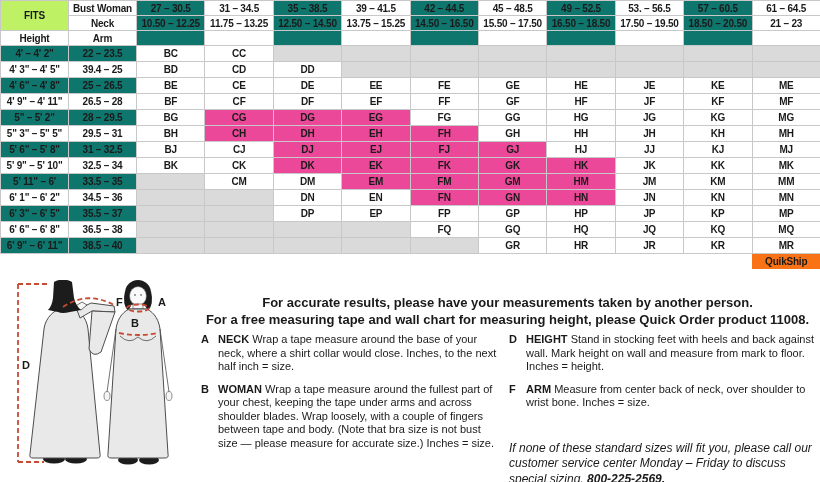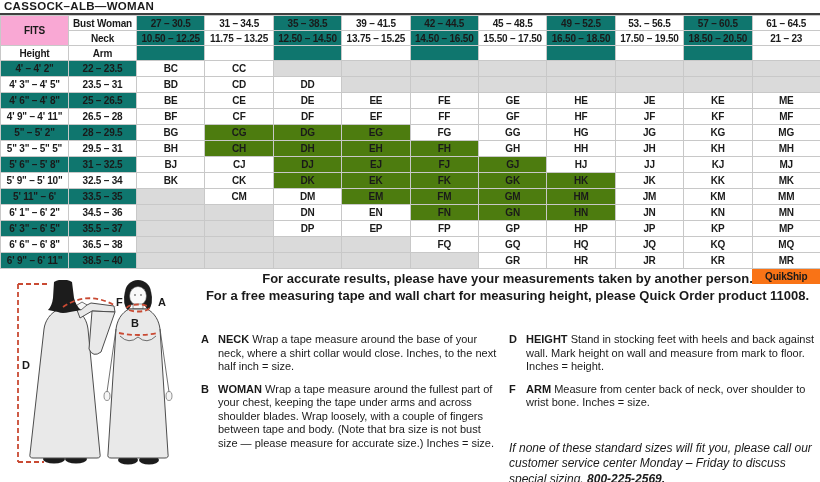--- a/index.html
+++ b/index.html
@@ -5,48 +5,47 @@
   html,body{margin:0;padding:0;background:#fff;}
   .page{position:relative;width:820px;height:482px;background:#fff;overflow:hidden;
         font-family:"Liberation Sans",sans-serif;color:#1a1a1a;}
   .title{height:13px;line-height:13px;font-size:11.5px;font-weight:bold;letter-spacing:.3px;
          padding-left:4px;border-bottom:2px solid #3f3f3f;}
   table.chart{border-collapse:collapse;table-layout:fixed;width:820px;}
   table.chart td{padding:0;height:14px;font-size:10px;font-weight:bold;text-align:center;
       white-space:nowrap;overflow:hidden;border:1px solid #c8c8c8;letter-spacing:-0.2px;}
   tr.body-r td{height:15px;}
   td.beige{background:#0f766e;}
-  td.hl{background:#4d7c0f;}
+  td.hl{background:#ec4899;}
   td.gray{background:#dadada;}
-  td.fits{background:#f9a8d4;}
+  td.fits{background:#bef264;}
   td.rlab{text-align:right;padding-right:5px;}
   td.hval{text-align:left;padding-left:5px;}
   tr.qs-row td{border:none;height:15px;}
   td.qs-cell{background:#f97316;}
-  .intro{position:absolute;left:195px;top:271px;width:625px;text-align:center;
+  .intro{position:absolute;left:195px;top:295px;width:625px;text-align:center;
          font-size:13px;line-height:16.5px;font-weight:bold;}
   .defcol{position:absolute;font-size:11px;line-height:13.5px;}
   .col-a{left:201px;top:333px;width:300px;}
   .col-b{left:509px;top:333px;width:308px;}
   .def{display:flex;margin-bottom:9px;}
   .def-letter{width:17px;flex:none;font-weight:bold;}
   .def-term{font-weight:bold;}
   .note{font-style:italic;font-size:12px;line-height:15.5px;margin-top:31px;}
   .note-phone{font-weight:bold;}
   .diagram{position:absolute;left:2px;top:280px;width:193px;height:200px;}
   .dash-red{fill:none;stroke:#c94a33;stroke-width:1.8;stroke-dasharray:5,3;}
   .lbl{font-family:"Liberation Sans",sans-serif;font-size:11px;font-weight:bold;fill:#1a1a1a;}
   .outline{stroke:#4d4d4d;stroke-width:1;}
 </style>
 </head>
 <body>
 
 <div class="page">
 
-  <div class="title">CASSOCK–ALB—WOMAN</div>
 
   <table class="chart">
     <colgroup>
       <col style="width:68px">
         <col style="width:68px">
       <col style="width:68.4px">
         <col style="width:68.4px">
         <col style="width:68.4px">
         <col style="width:68.4px">
         <col style="width:68.4px">
@@ -109,21 +108,21 @@
           <td class="gray"></td>
           <td class="gray"></td>
           <td class="gray"></td>
           <td class="gray"></td>
           <td class="gray"></td>
           <td class="gray"></td>
           <td class="gray"></td>
         </tr>
         <tr class="body-r">
           <td class="hval">4' 3" – 4' 5"</td>
-          <td>23.5 – 31</td>
+          <td>39.4 – 25</td>
           <td>BD</td>
           <td>CD</td>
           <td>DD</td>
           <td class="gray"></td>
           <td class="gray"></td>
           <td class="gray"></td>
           <td class="gray"></td>
           <td class="gray"></td>
           <td class="gray"></td>
           <td class="gray"></td>

